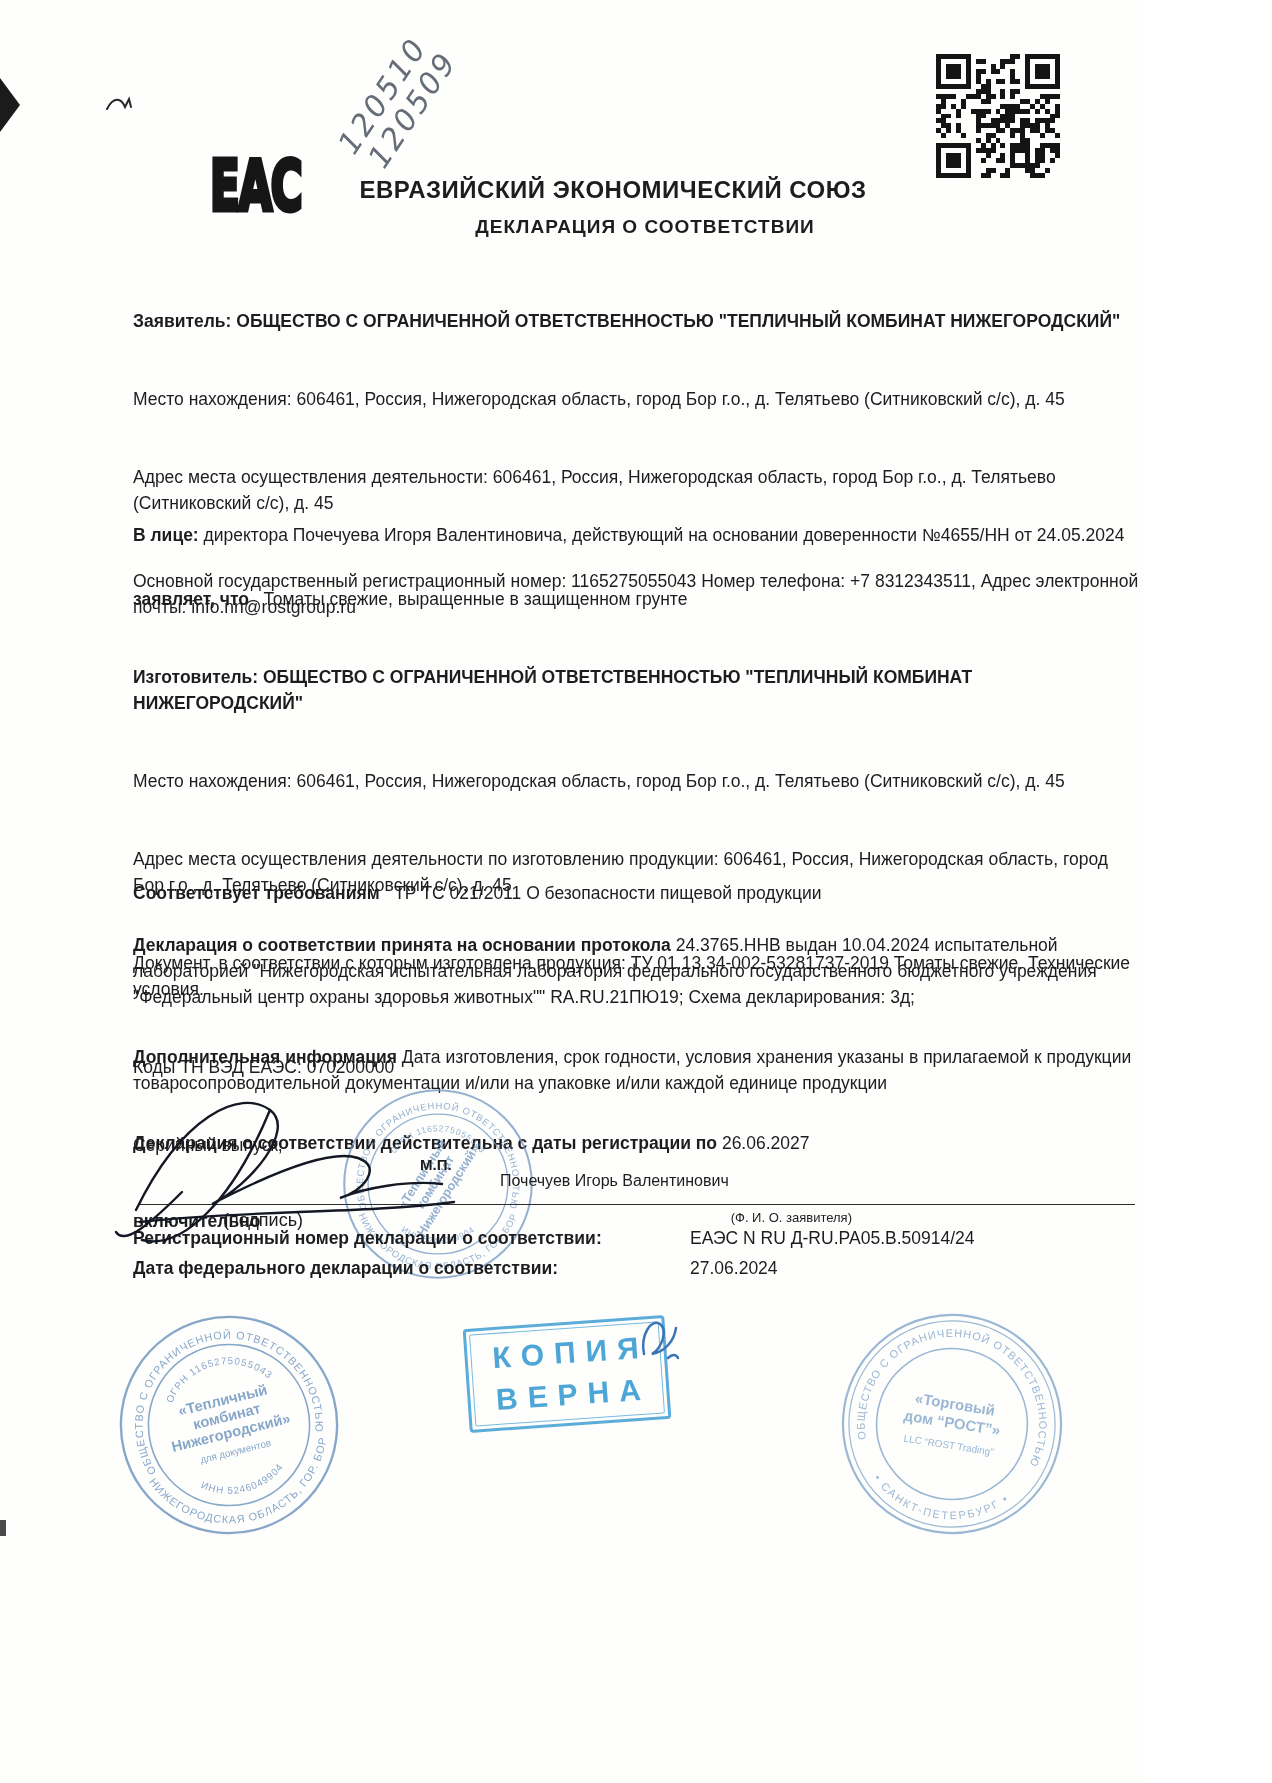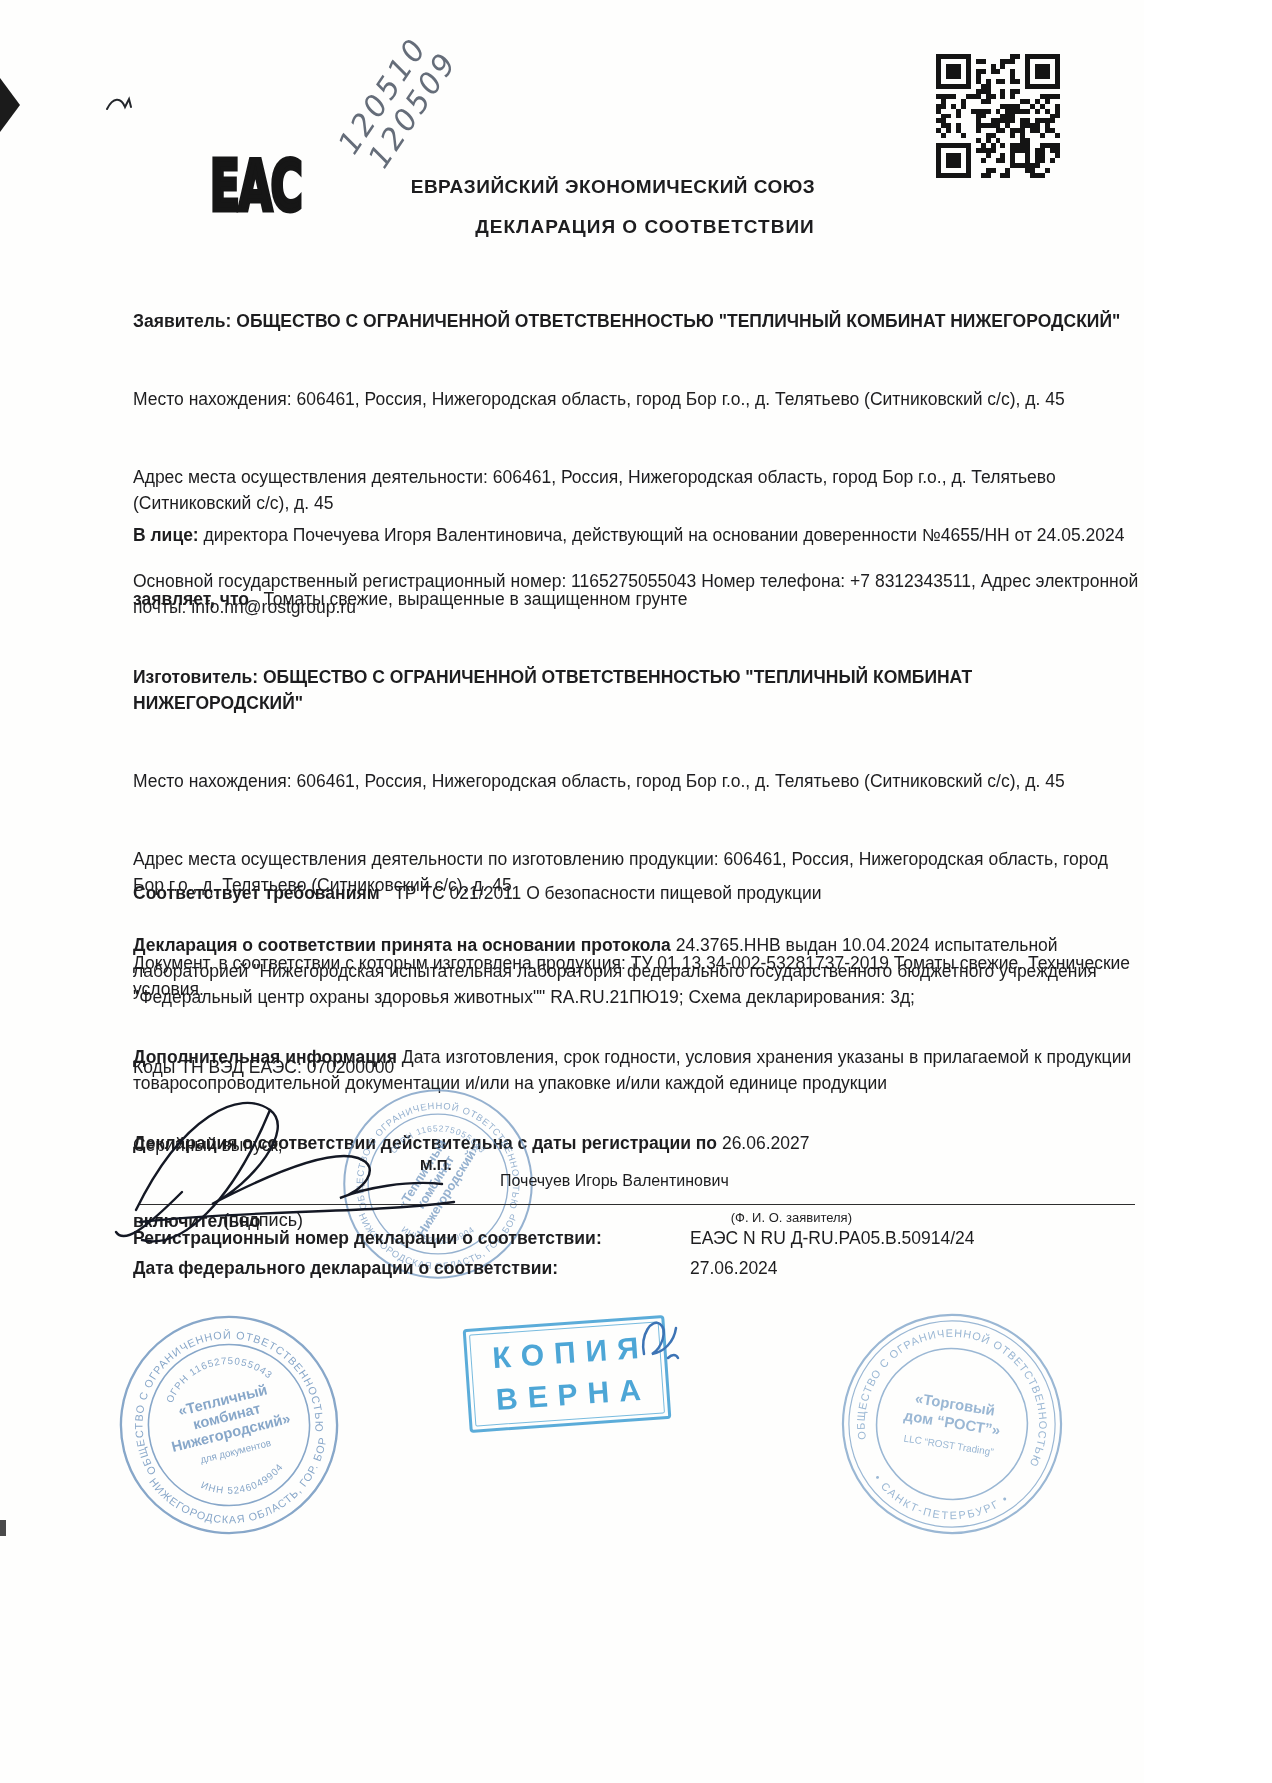--- a/index.html
+++ b/index.html
@@ -12,21 +12,21 @@
        transform:scaleX(.64) scaleY(1.02);transform-origin:left top;
        font-family:"DejaVu Sans",sans-serif;}
   .hand{position:absolute;font-family:"DejaVu Sans",sans-serif;font-style:italic;
         font-size:30px;color:#4b5463;letter-spacing:3px;opacity:.85;
         transform:rotate(-56deg);transform-origin:center;}
   .hand1{left:316px;top:78px;}
   .hand2{left:346px;top:92px;}
   .qr{position:absolute;left:936px;top:54px;width:124px;height:124px;}
   .qr svg{width:100%;height:100%;fill:#141414;}
   .t1{position:absolute;left:0;top:176px;width:1226px;text-align:center;
-      font-size:19px;font-weight:bold;letter-spacing:.5px;}
+      font-size:24px;font-weight:bold;letter-spacing:.5px;}
   .t2{position:absolute;left:0;top:216px;width:1226px;text-align:center;
       font-size:19px;font-weight:bold;letter-spacing:1px;margin-left:32px;}
 
   
   .sec{position:absolute;left:133px;width:1008px;font-size:17.5px;line-height:26px;
        white-space:pre-wrap;}
   .b{font-weight:bold;}
 
   
   .sig-svg{position:absolute;left:112px;top:1082px;z-index:4;}

